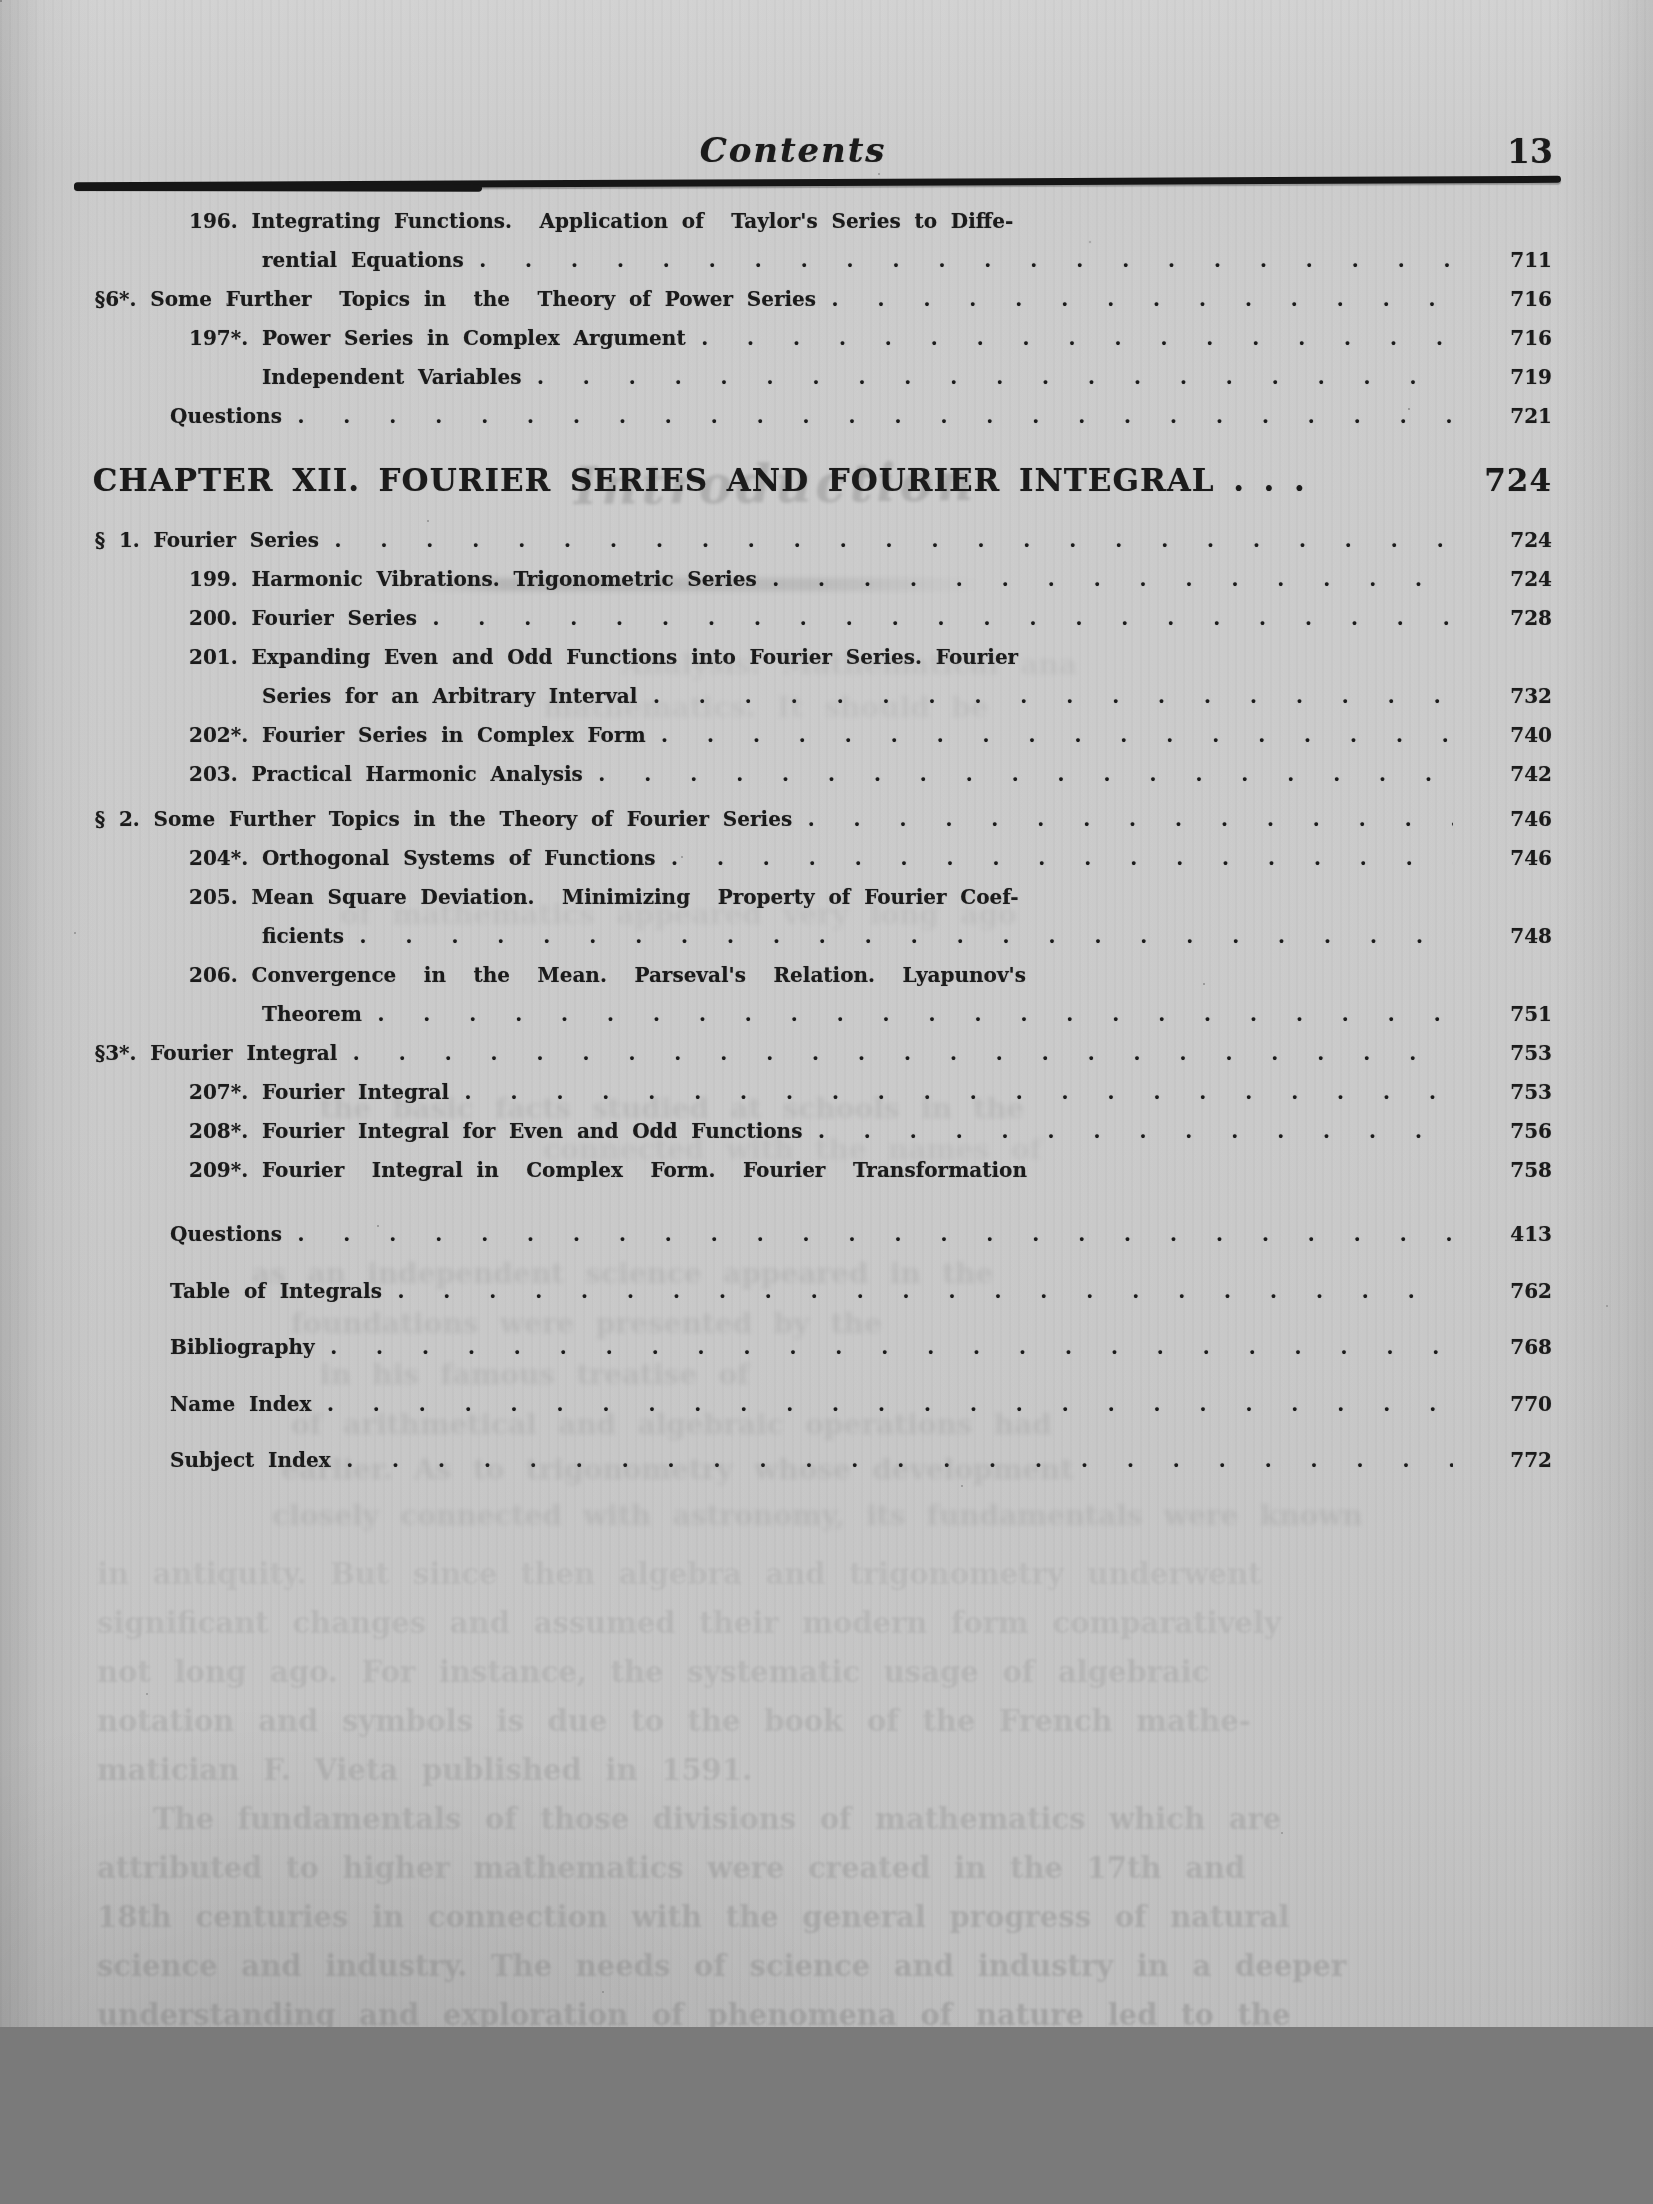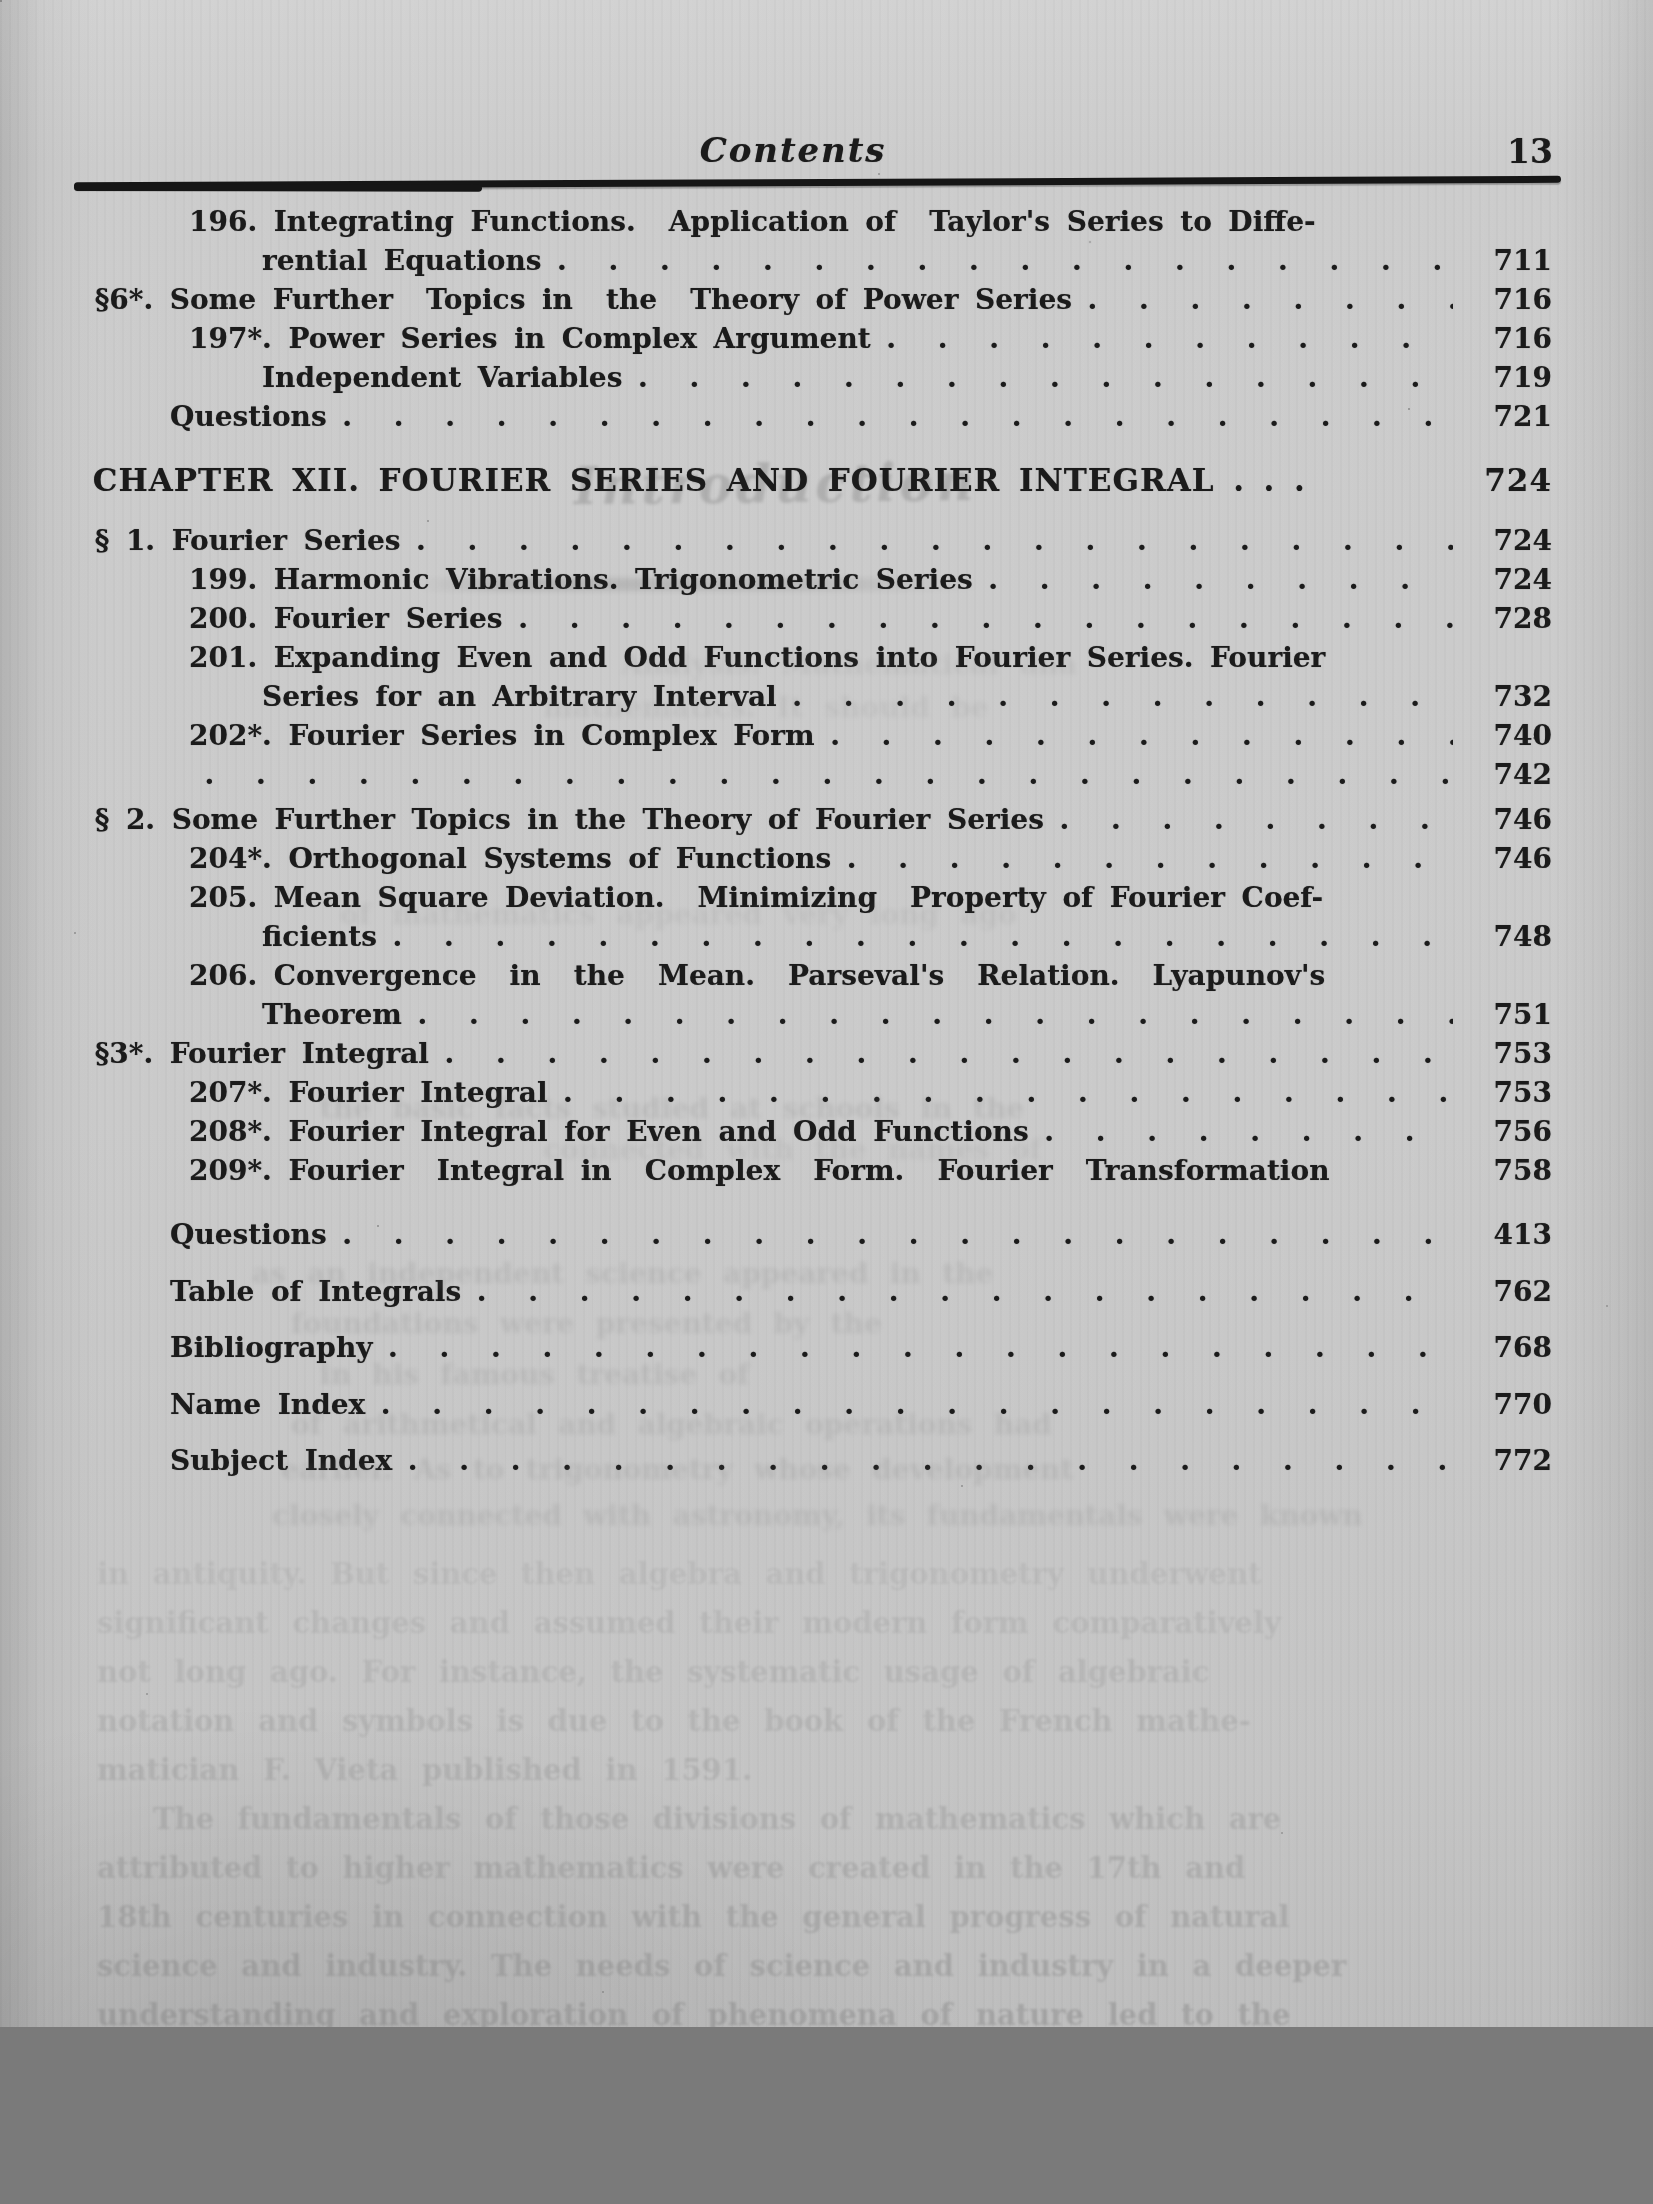--- a/index.html
+++ b/index.html
@@ -35,21 +35,21 @@
     font-size:33px;font-weight:bold;text-shadow:0 0 1px rgba(0,0,0,.4);
   }
   .hdr-rule{
     position:absolute;top:179px;left:74px;width:1487px;height:6.8px;
     background:#161616;border-radius:3.9px;transform:rotate(-0.25deg);
     box-shadow:0 1.9px 1px rgba(0,0,0,0.25);
   }
   .hdr-rule::before{content:"";position:absolute;left:0;top:2.9px;width:408px;height:6.8px;background:#161616;border-radius:3.9px;transform:rotate(0.35deg);}
   
   .toc{position:absolute;left:85px;top:202px;width:1467px;}
-  .row{display:flex;align-items:baseline;line-height:39px;height:39px;font-size:28px;font-weight:bold;word-spacing:6.8px;text-shadow:0 0 1px rgba(0,0,0,.38);}
+  .row{display:flex;align-items:baseline;line-height:39px;height:39px;font-size:20px;font-weight:bold;word-spacing:6.8px;text-shadow:0 0 1px rgba(0,0,0,.38);}
   .row .t{white-space:pre;flex:0 0 auto;}
   .leader{flex:1 1 0;min-width:0;overflow:hidden;white-space:nowrap;letter-spacing:12.6px;margin:0 9.7px 0 15.5px;font-weight:bold;}
   .pg{flex:0 0 89px;text-align:right;white-space:nowrap;}
   .ind-chapter{padding-left:7.8px;font-size:31px;letter-spacing:1px;}
   .ind-section{padding-left:9.7px;}
   .ind-item{padding-left:104px;}
   .ind-cont{padding-left:177px;align-items:center;}
   .ind-plain{padding-left:85px;}
   .sp-none{margin-top:0;}
   .sp-chapter{margin-top:25px;}
@@ -157,20 +157,21 @@
         <span class="t">Series for an Arbitrary Interval</span>
         <span class="leader">. . . . . . . . . . . . . . . . . . . . . . . . . . . . . . . . . . . . . . . . . . . . . . . . . . . . . . . . . . . . </span>
         <span class="pg">732</span>
       </div>
       <div class="row ind-item sp-none">
         <span class="t">202*. Fourier Series in Complex Form</span>
         <span class="leader">. . . . . . . . . . . . . . . . . . . . . . . . . . . . . . . . . . . . . . . . . . . . . . . . . . . . . . . . . . . . </span>
         <span class="pg">740</span>
       </div>
       <div class="row ind-item sp-none">
+        <span class="t">203. Practical Harmonic Analysis</span>
         <span class="leader">. . . . . . . . . . . . . . . . . . . . . . . . . . . . . . . . . . . . . . . . . . . . . . . . . . . . . . . . . . . . </span>
         <span class="pg">742</span>
       </div>
       <div class="row ind-section sp-small">
         <span class="t">§ 2. Some Further Topics in the Theory of Fourier Series</span>
         <span class="leader">. . . . . . . . . . . . . . . . . . . . . . . . . . . . . . . . . . . . . . . . . . . . . . . . . . . . . . . . . . . . </span>
         <span class="pg">746</span>
       </div>
       <div class="row ind-item sp-none">
         <span class="t">204*. Orthogonal Systems of Functions</span>

